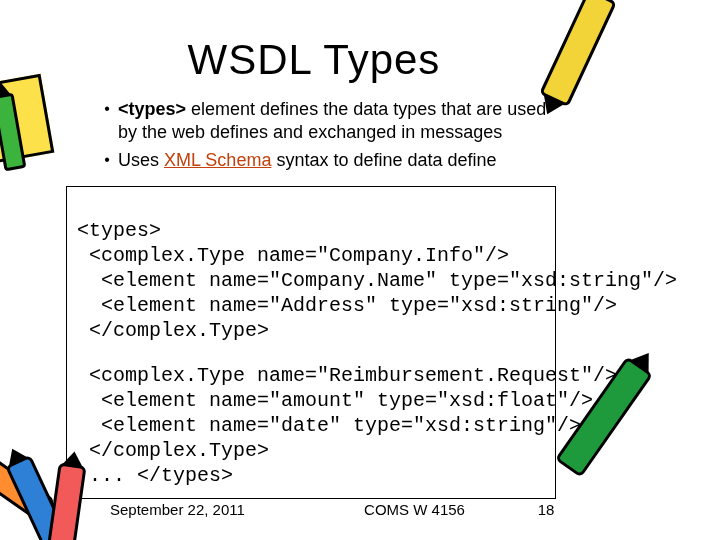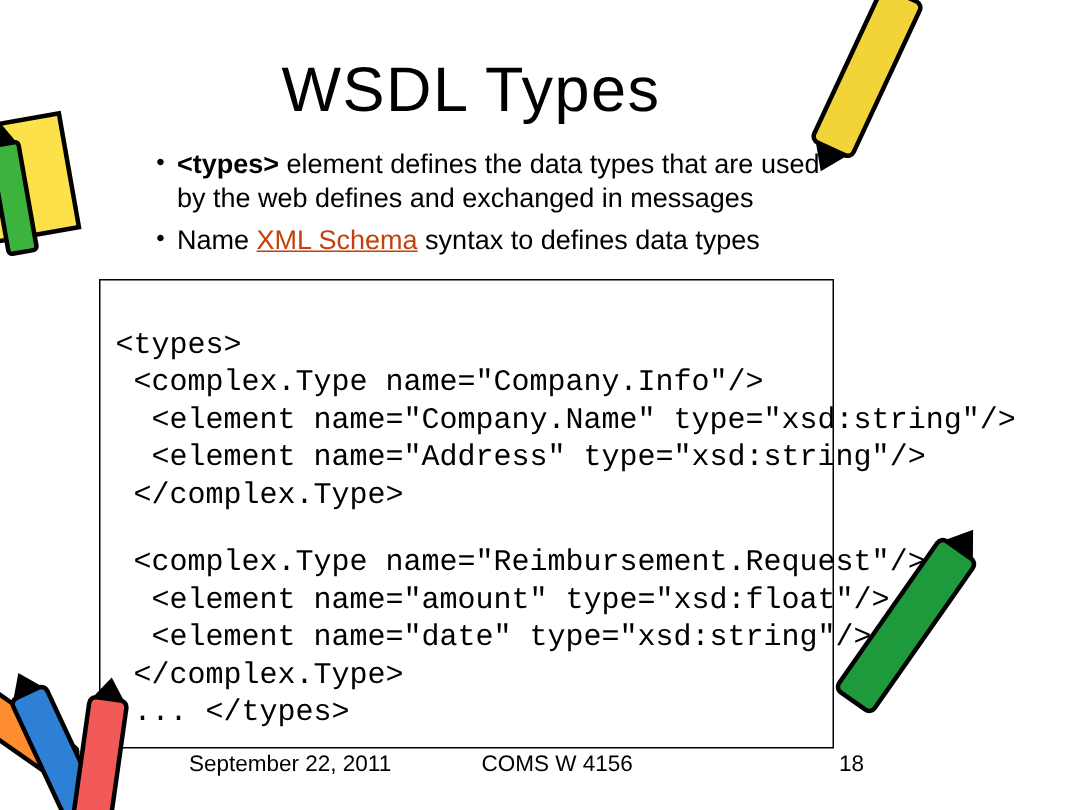--- a/index.html
+++ b/index.html
@@ -58,38 +58,38 @@
     line-height: 1.25;
     padding: 6px 10px 10px 10px;
     margin: 0 6px 0 0;
     white-space: pre;
   }
   .code-box .block2 {
     margin-top: 20px;
   }
   .footer {
     position: absolute;
-    left: 16px;
+    left: 0;
     right: 0;
     bottom: 22px;
     display: flex;
     font-size: 15px;
     padding: 0 36px 0 110px;
   }
   .footer .left {
     flex: 1;
     text-align: left;
   }
   .footer .mid {
     flex: 1;
-    text-align: left;
+    text-align: center;
   }
   .footer .right {
     flex: 0 0 60px;
-    text-align: right;
+    text-align: center;
   }
 
   
   .deco {
     position: absolute;
     pointer-events: none;
   }
   
   .deco.tl {
     top: 80px;
@@ -247,21 +247,21 @@
   <div class="bullets">
     <div class="row">
       <div class="dot">•</div>
       <div class="txt">
         <b>&lt;types&gt;</b><span> element defines the data types that are used by the web defines and exchanged in messages</span>
       </div>
     </div>
     <div class="row">
       <div class="dot">•</div>
       <div class="txt">
-        <span>Name </span><span class="link">XML Schema</span><span> syntax to defines data types</span>
+        <span>Uses </span><span class="link">XML Schema</span><span> syntax to define data define</span>
       </div>
     </div>
   </div>
 
   <div class="code-box">
 <span>&lt;types&gt;</span>
 <span> &lt;complex.Type name="Company.Info"/&gt;</span>
 <span>  &lt;element name="Company.Name" type="xsd:string"/&gt;</span>
 <span>  &lt;element name="Address" type="xsd:string"/&gt;</span>
 <span> &lt;/complex.Type&gt;</span>

